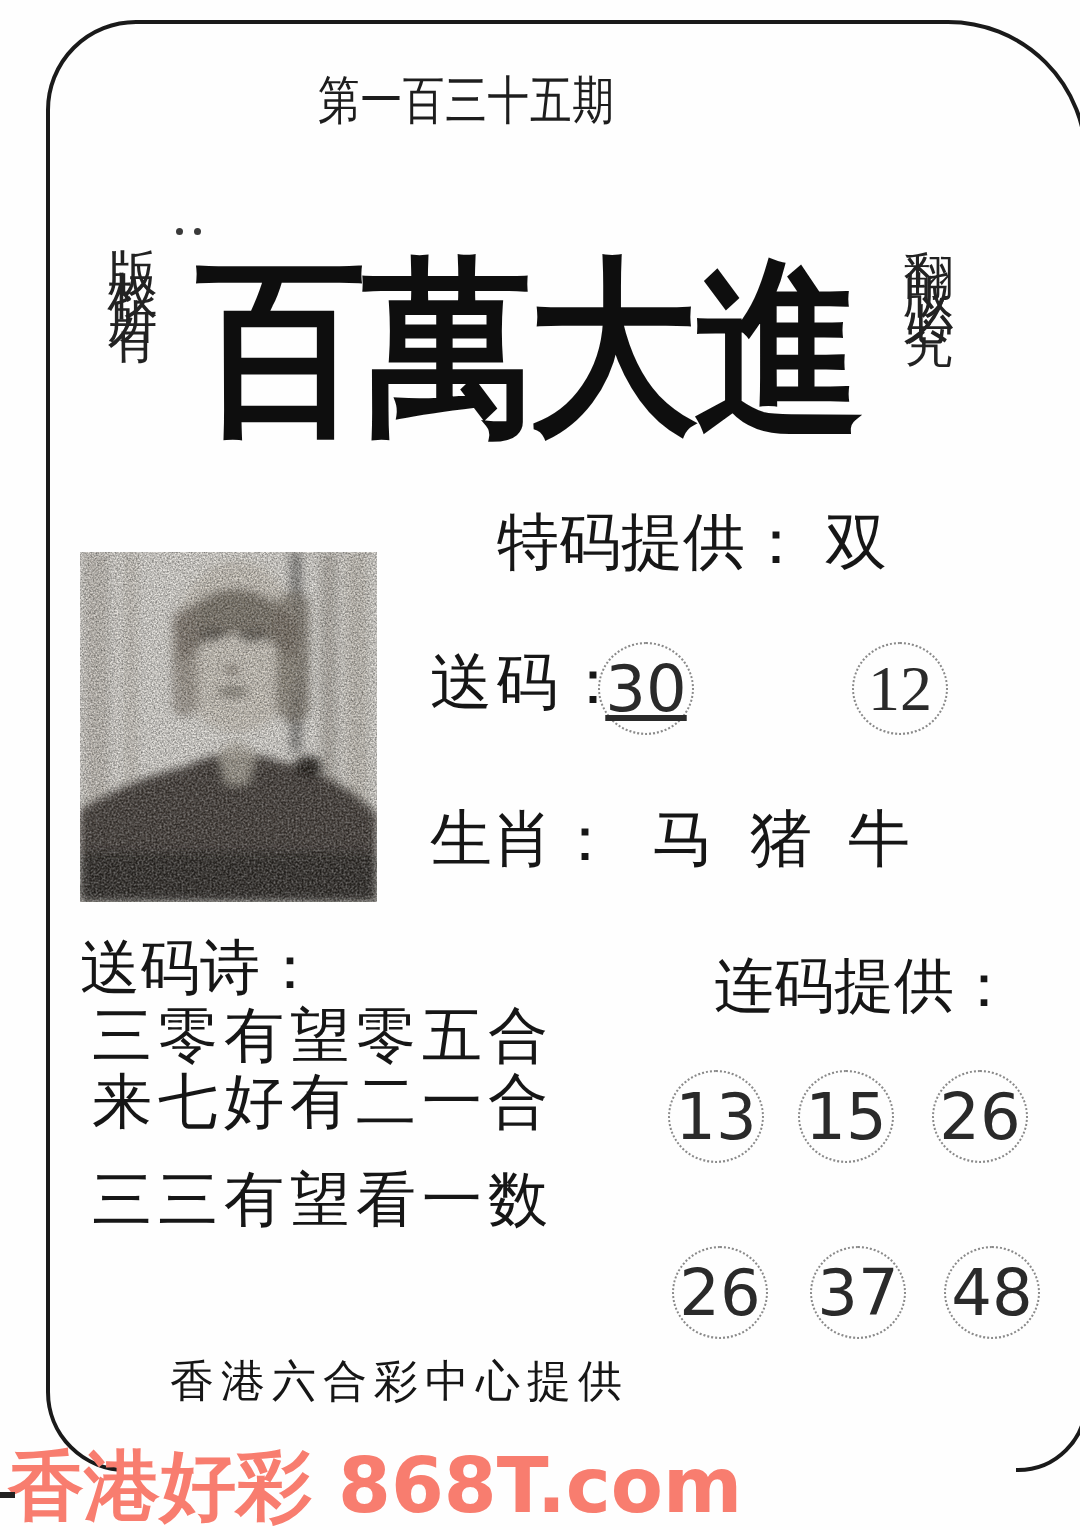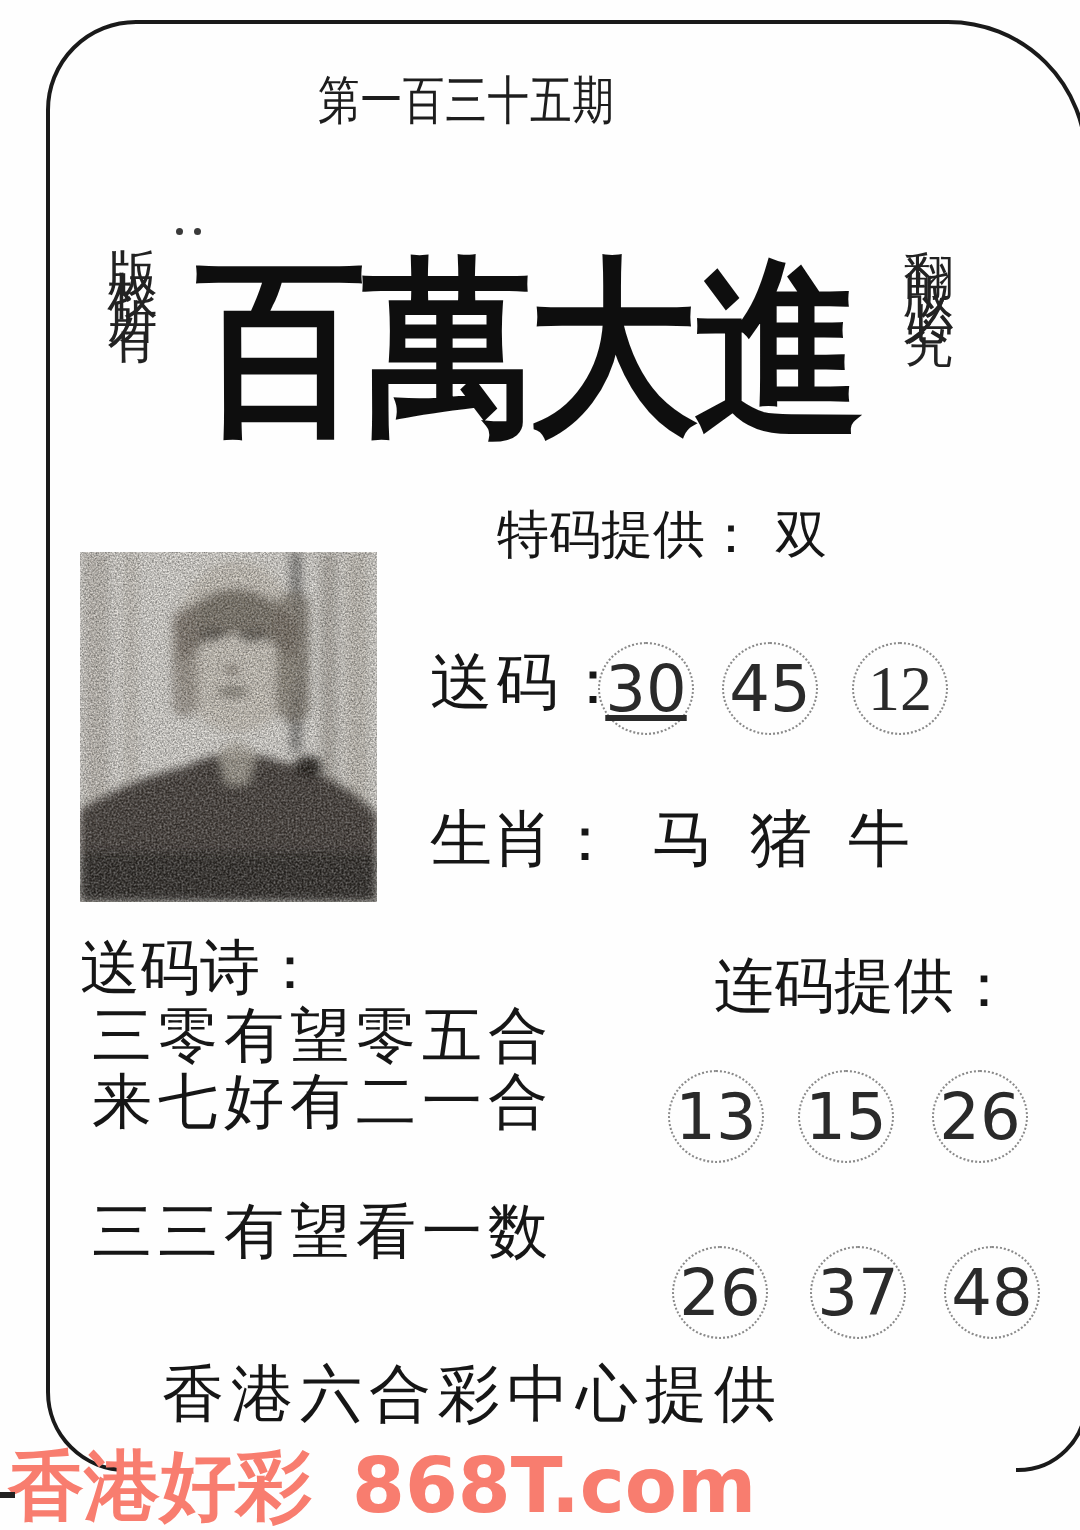--- a/index.html
+++ b/index.html
@@ -28,45 +28,45 @@
   
   .title{
     position:absolute;left:178px;top:252px;width:700px;text-align:center;
     font-size:170px;line-height:1;font-weight:bold;letter-spacing:-4px;white-space:nowrap;
     transform:scaleY(1.12);transform-origin:center top;color:#0e0e0e;
     font-family:"DejaVu Serif","Liberation Serif",serif;
   }
   .scan-dots{position:absolute;left:176px;top:228px;display:flex;gap:11px;}
   .scan-dots i{width:7px;height:7px;background:#3a3a3a;border-radius:50%;display:block;}
   
-  .special-line{position:absolute;left:497px;top:500px;font-size:52px;white-space:nowrap;}
+  .special-line{position:absolute;left:497px;top:500px;font-size:62px;white-space:nowrap;}
   .special-line .val{margin-left:18px;}
   .send-label{position:absolute;left:430px;top:640px;font-size:62px;letter-spacing:4px;white-space:nowrap;}
   .zodiac-line{position:absolute;left:430px;top:797px;font-size:62px;white-space:nowrap;}
   .zodiac-line .zv{margin-left:36px;}
   .poem-label{position:absolute;left:80px;top:928px;font-size:60px;white-space:nowrap;}
   .poem-line{position:absolute;left:92px;font-size:60px;letter-spacing:6px;white-space:nowrap;}
-  .poem-1{top:996px;} .poem-2{top:1062px;} .poem-3{top:1192px;}
+  .poem-1{top:996px;} .poem-2{top:1062px;} .poem-3{top:1160px;}
   .consec-label{position:absolute;left:714px;top:946px;font-size:60px;white-space:nowrap;}
-  .provider{position:absolute;left:162px;top:1352px;font-size:62px;letter-spacing:7px;white-space:nowrap;}
+  .provider{position:absolute;left:170px;top:1352px;font-size:44px;letter-spacing:7px;white-space:nowrap;}
   
   .circle{
     position:absolute;width:96px;height:93px;border:2px dotted #8a8a8a;border-radius:50%;
     display:flex;align-items:center;justify-content:center;box-sizing:border-box;
     font-family:"DejaVu Sans","Liberation Sans",sans-serif;font-size:64px;color:#2a2a2a;
   }
   .sc1{left:598px;top:642px;text-decoration:underline;} .sc2{left:722px;top:642px;} .sc3{left:852px;top:642px;font-family:Liberation Serif, serif;}
   .r1c1{left:668px;top:1070px;} .r1c2{left:798px;top:1070px;} .r1c3{left:932px;top:1070px;}
   .r2c1{left:672px;top:1246px;} .r2c2{left:810px;top:1246px;} .r2c3{left:944px;top:1246px;}
   
   .footer{
     position:absolute;left:8px;top:1436px;font-size:76px;font-weight:bold;white-space:nowrap;
     color:#f87d6f;font-family:"DejaVu Sans","Liberation Sans",sans-serif;letter-spacing:0;
   }
-  .footer .site{margin-left:40px;text-align:right;}
+  .footer .site{margin-left:26px;text-align:right;}
   .dash-artifact{position:absolute;left:0;top:1492px;width:15px;height:6px;background:#222;}
   .photo{position:absolute;left:80px;top:552px;width:297px;height:350px;}
 </style>
 </head>
 <body>
 
 <div class="page">
 
   <div class="card-border"></div>
   <div class="border-fade"></div>
@@ -128,21 +128,20 @@
       <ellipse cx="228" cy="215" rx="14" ry="11" fill="#26221d"></ellipse>
       <path d="M 138 200 Q 157 178 176 202 L 168 232 L 146 232 Z" fill="#bdb6aa" opacity="0.8"></path>
     </g>
 
     <rect x="0" y="0" width="297" height="350" filter="url(#grainDark)" opacity="0.55"></rect>
     <rect x="0" y="0" width="297" height="350" filter="url(#grainLight)" opacity="0.5"></rect>
   </svg>
 
   <div class="send-label">送码：</div>
   <span class="circle sc1">30</span>
-  <span class="circle sc2">45</span>
   <span class="circle sc3">12</span>
 
   <div class="zodiac-line">
     <span>生肖：</span><span class="zv">马</span><span class="zv">猪</span><span class="zv">牛</span>
   </div>
 
   <div class="poem-label">送码诗：</div>
   <div class="poem-line poem-1">三零有望零五合</div>
   <div class="poem-line poem-2">来七好有二一合</div>
   <div class="poem-line poem-3">三三有望看一数</div>

